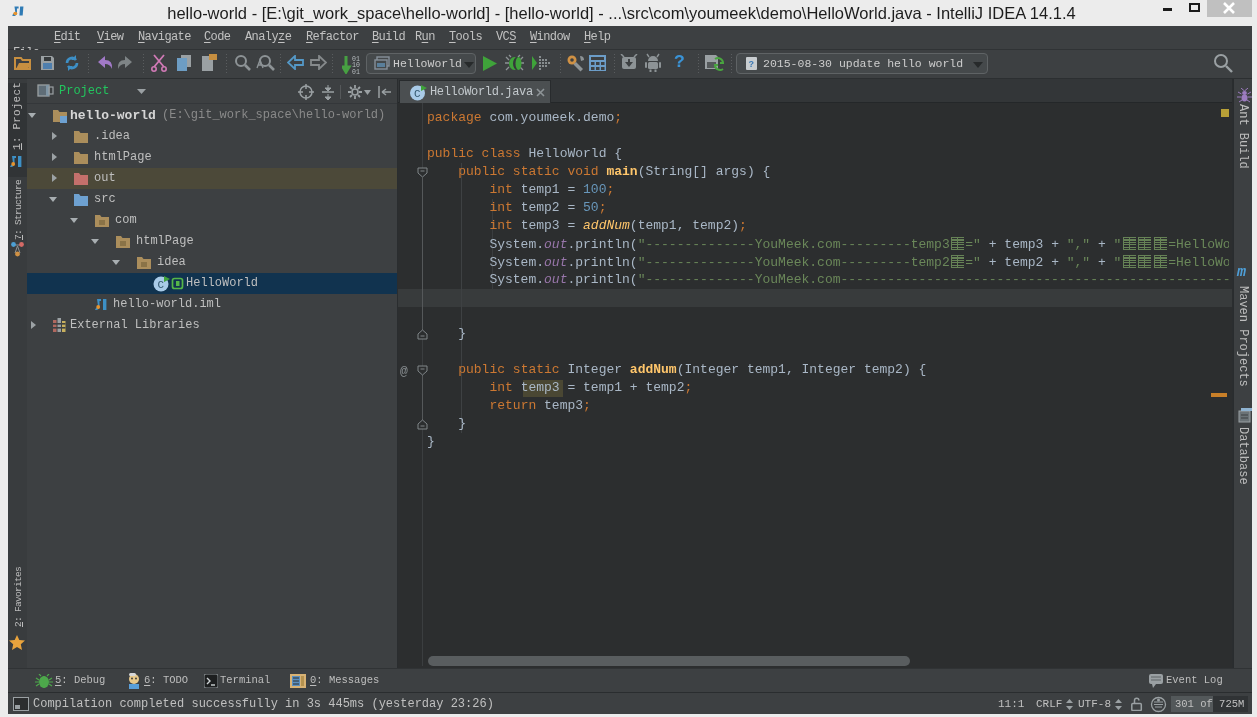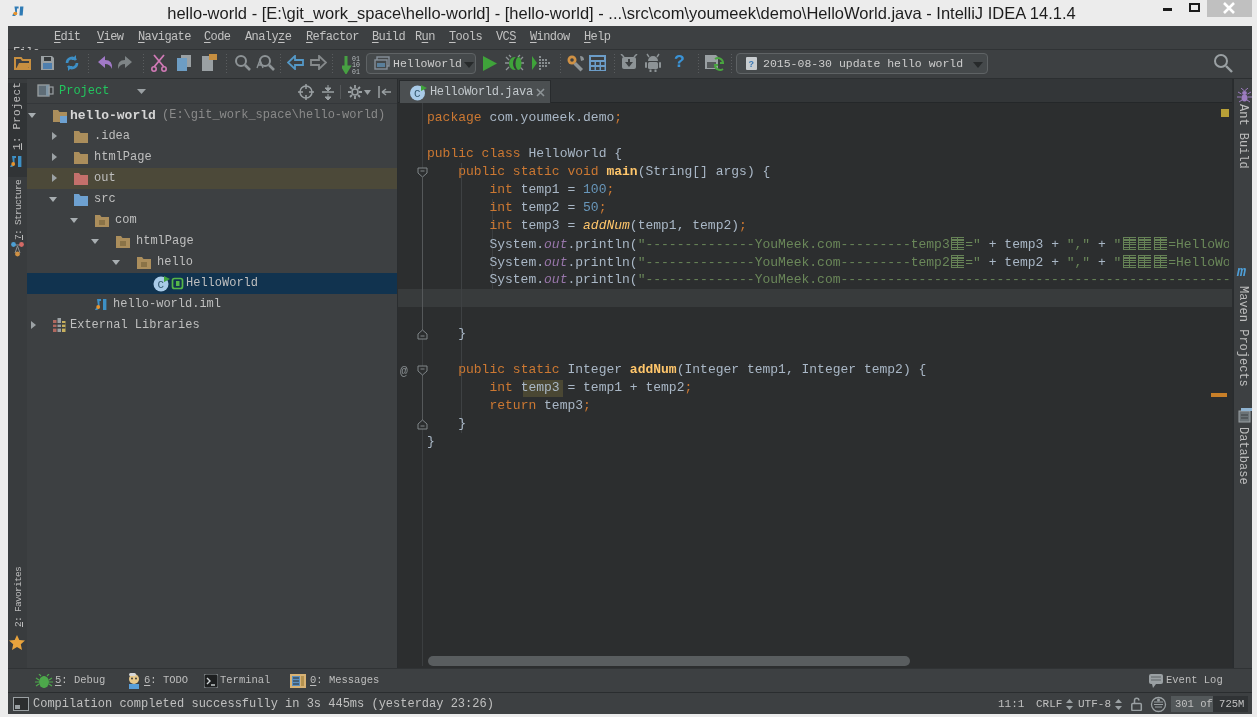--- a/index.html
+++ b/index.html
@@ -404,21 +404,21 @@
         <rect x="5" y="7" width="6" height="5" fill="#8a7347"></rect>
       </svg>
     <span class="txt" style="left:109px;">htmlPage</span>
   </div>
   <div class="trow" style="top:173px;">
     <div class="arr down" style="left:85px;"></div>
     <svg class="abs" style="left:109px;top:3px;" width="16" height="15" viewBox="0 0 16 15">
         <path d="M1 2 h5 l1.5 2 H15 v10 H1 z" fill="#ab8e5c"></path>
         <rect x="5" y="7" width="6" height="5" fill="#8a7347"></rect>
       </svg>
-    <span class="txt" style="left:130px;">hello</span>
+    <span class="txt" style="left:130px;">idea</span>
   </div>
   <div class="trow" style="top:194px;background:#11334f;">
     <svg class="abs" style="left:126px;top:2px;" width="18" height="17" viewBox="0 0 18 17">
         <circle cx="8" cy="9" r="7.5" fill="#a9cbe8"></circle>
         <text x="4.5" y="13" font-size="11" font-family="Liberation Mono" fill="#32576e">C</text>
         <path d="M11 1 l6 3 l-6 3 z" fill="#3fa33a"></path>
       </svg>
     <svg class="abs" style="left:144px;top:4px;" width="13" height="13" viewBox="0 0 13 13">
         <rect x="1.5" y="1.5" width="10" height="10" rx="2" fill="none" stroke="#55b648" stroke-width="1.7"></rect>
         <rect x="5" y="4" width="3.5" height="5" fill="#55b648"></rect>

